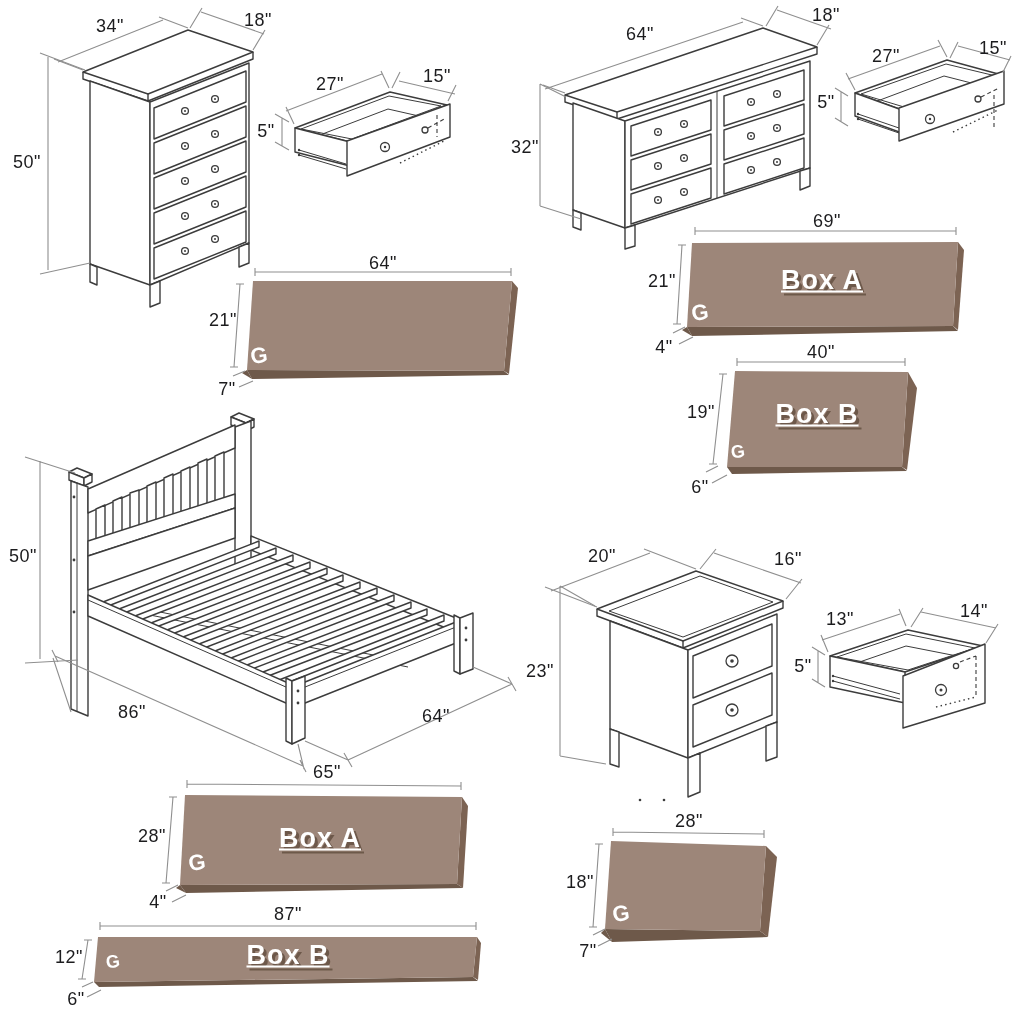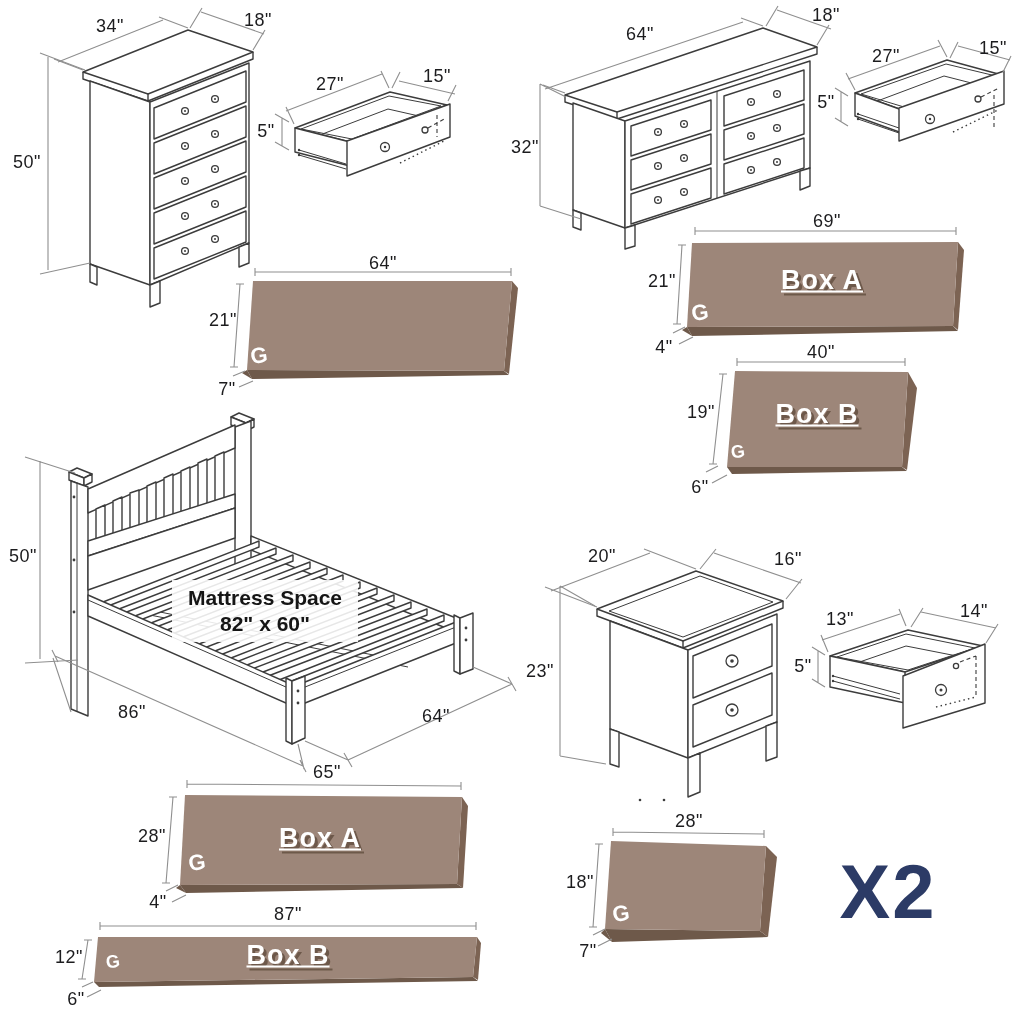--- a/index.html
+++ b/index.html
@@ -382,19 +382,14 @@
   <span class="lbl" style="left:580px;top:882px">18"</span>
   <span class="lbl" style="left:588px;top:951px">7"</span>
 
   <span class="glogo" style="left:259px;top:356px">G</span>
   <span class="glogo" style="left:700px;top:313px">G</span>
   <span class="glogo sm" style="left:738px;top:452px">G</span>
   <span class="glogo" style="left:197px;top:863px">G</span>
   <span class="glogo sm" style="left:113px;top:962px">G</span>
   <span class="glogo" style="left:621px;top:914px">G</span>
 
-  <div class="mattress">
-    <span>Mattress Space</span>
-    <span>82" x 60"</span>
-  </div>
-
-  <span class="qty" style="left:888px;top:891px">X2</span>
+
 </div>
 
 </body></html>

